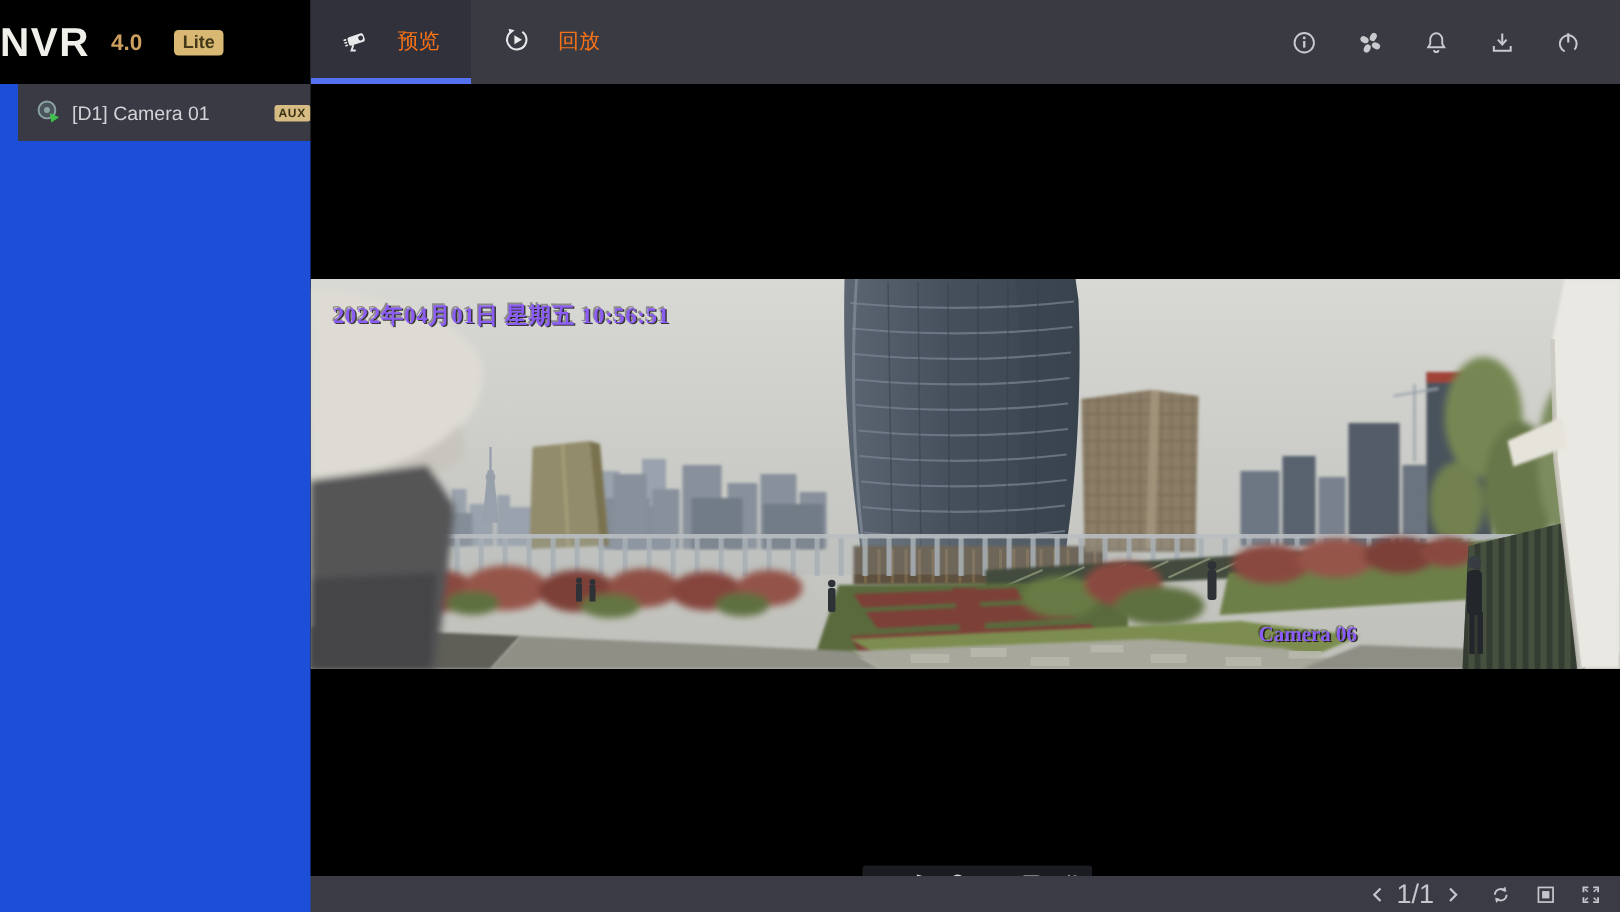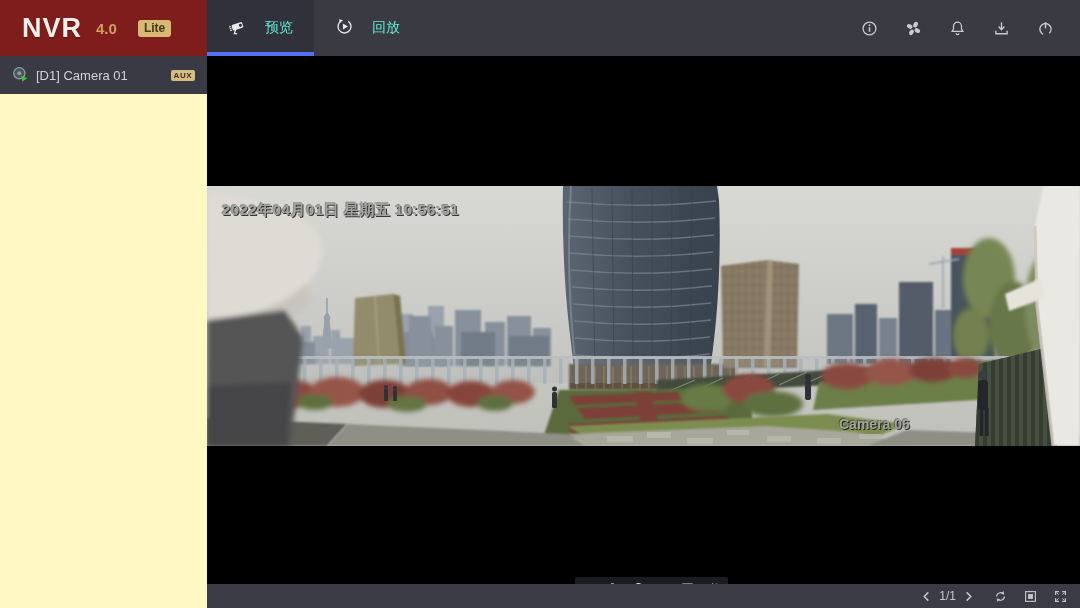--- a/index.html
+++ b/index.html
@@ -3,49 +3,49 @@
 <meta charset="utf-8">
 <style>
   html,body{margin:0;padding:0;}
   body{
     width:1080px;height:608px;position:relative;overflow:hidden;
     background:#000;font-family:"Liberation Sans",sans-serif;
     -webkit-font-smoothing:antialiased;
   }
   
   .topbar{position:absolute;left:0;top:0;width:1080px;height:56px;background:#3a3a43;display:flex;}
-  .logo{width:207px;height:56px;background:#7f1d1d;display:flex;align-items:center;padding-left:22px;box-sizing:border-box;flex:0 0 auto;}
+  .logo{width:207px;height:56px;background:#000000;display:flex;align-items:center;box-sizing:border-box;flex:0 0 auto;}
   .brand-name{font-size:27px;font-weight:bold;color:#f1efe9;letter-spacing:1px;text-shadow:0 1px 1px rgba(0,0,0,.4);}
   .brand-version{font-size:15px;font-weight:bold;color:#cda05f;margin-left:14px;}
   .brand-edition{background:#d9b873;color:#443919;font-size:12px;font-weight:bold;padding:1px 6px;border-radius:3px;margin-left:21px;line-height:15px;}
   .tabs{display:flex;height:56px;}
-  .tab{width:107px;height:56px;display:flex;align-items:center;justify-content:center;gap:18px;color:#5eead4;font-size:14px;box-sizing:border-box;}
+  .tab{width:107px;height:56px;display:flex;align-items:center;justify-content:center;gap:18px;color:#f97316;font-size:14px;box-sizing:border-box;}
   .tab.active{background:#31313b;box-shadow:inset 0 -4px 0 #5471f2;}
   .tab svg{width:19px;height:19px;color:#e8e9eb;}
   .actions{margin-left:auto;display:flex;align-items:center;gap:27px;padding-right:26px;color:#c9cace;}
   .actions svg{width:17px;height:17px;display:block;}
   
-  .sidebar{position:absolute;left:0;top:56px;width:207px;height:552px;background:#fef9c3;}
+  .sidebar{position:absolute;left:0;top:56px;width:207px;height:552px;background:#1d4ed8;padding-left:12px;}
   .cam-row{height:38px;background:#3a3a44;display:flex;align-items:center;gap:8px;padding:0 12px;color:#d2d3d7;font-size:13px;}
   .cam-row svg{width:16px;height:16px;flex:0 0 auto;}
   .cam-badge{margin-left:auto;background:#d6bc82;color:#3d3216;font-size:8px;font-weight:bold;letter-spacing:.5px;padding:1px 3px;border-radius:2px;}
   
   .main{position:absolute;left:207px;top:56px;width:873px;height:528px;background:#000;overflow:hidden;}
   .scene{position:absolute;left:0;top:130px;width:873px;height:260px;display:block;}
-  .osd{position:absolute;font-family:Liberation Sans, sans-serif;font-weight:bold;color:#a3a3a3;
+  .osd{position:absolute;font-family:Liberation Serif, serif;font-weight:bold;color:#8b5cf6;
        text-shadow:1px 1px 0 rgba(0,0,0,.75),-1px -1px 0 rgba(0,0,0,.35);}
   .osd-timestamp{left:15px;top:145px;font-size:15px;letter-spacing:.5px;}
   .osd-camname{left:632px;top:360px;font-size:14px;}
   .vtoolbar{position:absolute;left:368px;top:521px;height:23px;background:rgba(31,32,39,.88);border-radius:2px;
             display:flex;align-items:center;gap:9px;padding:0 9px;color:#e2e3e6;font-size:12px;font-weight:bold;}
   .vtoolbar svg{width:15px;height:15px;display:block;color:#dcdde1;}
   
   .bottombar{position:absolute;left:207px;top:584px;width:873px;height:24px;background:#3a3b45;
              display:flex;align-items:center;justify-content:flex-end;color:#c6c7cc;}
-  .pager{display:flex;align-items:center;gap:7px;font-size:12px;}
+  .pager{display:flex;align-items:center;gap:7px;font-size:18px;}
   .pager svg{width:11px;height:11px;display:block;}
   .bb-icons{display:flex;align-items:center;gap:17px;margin-left:20px;padding-right:13px;}
   .bb-icons svg{width:13px;height:13px;display:block;}
 </style>
 </head>
 <body>
 
 <div class="topbar">
   <div class="logo">
     <span class="brand-name">NVR</span>

